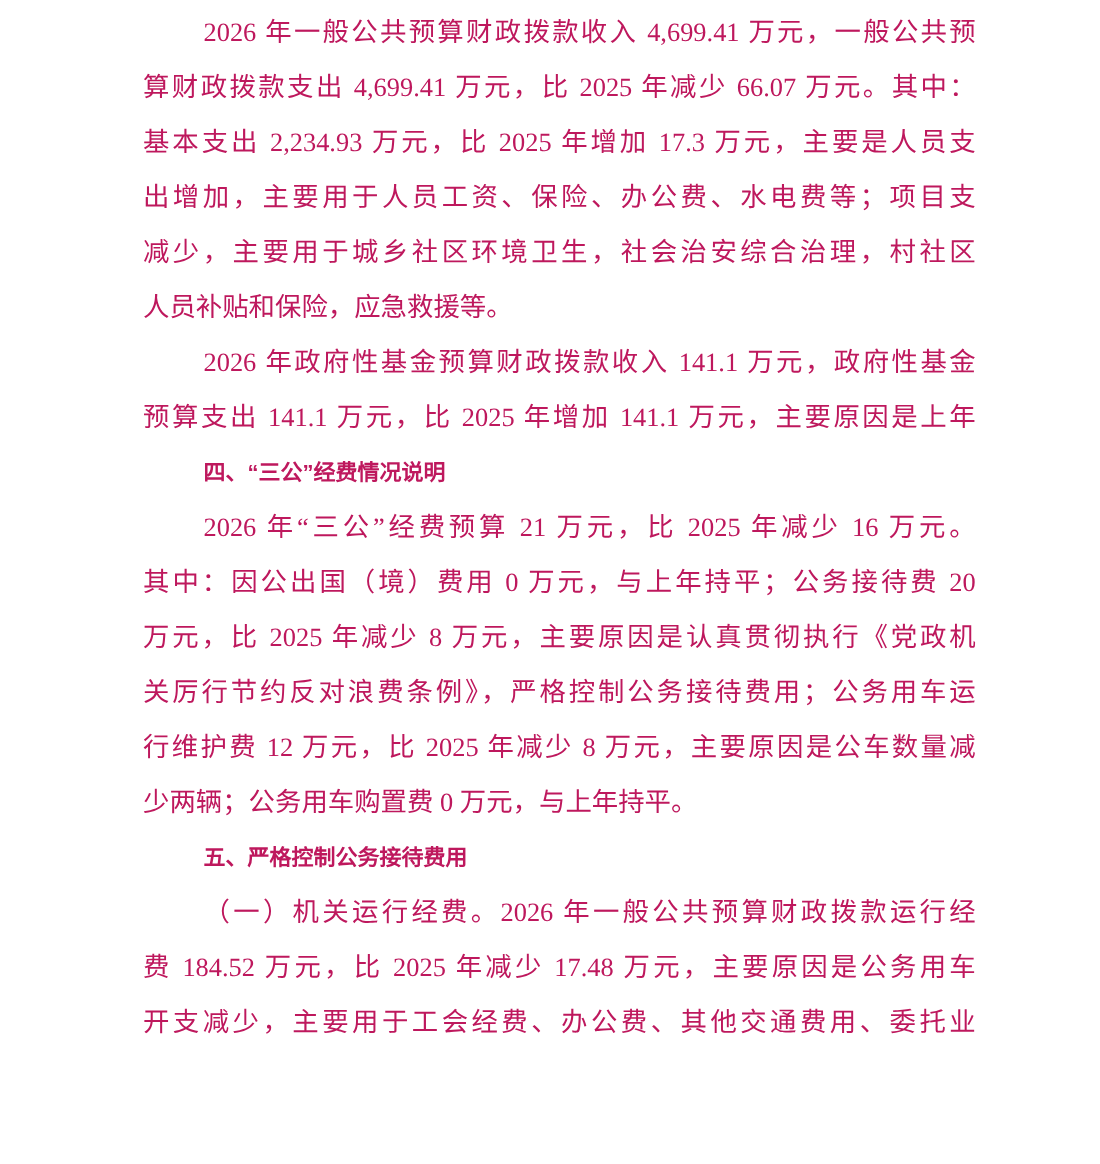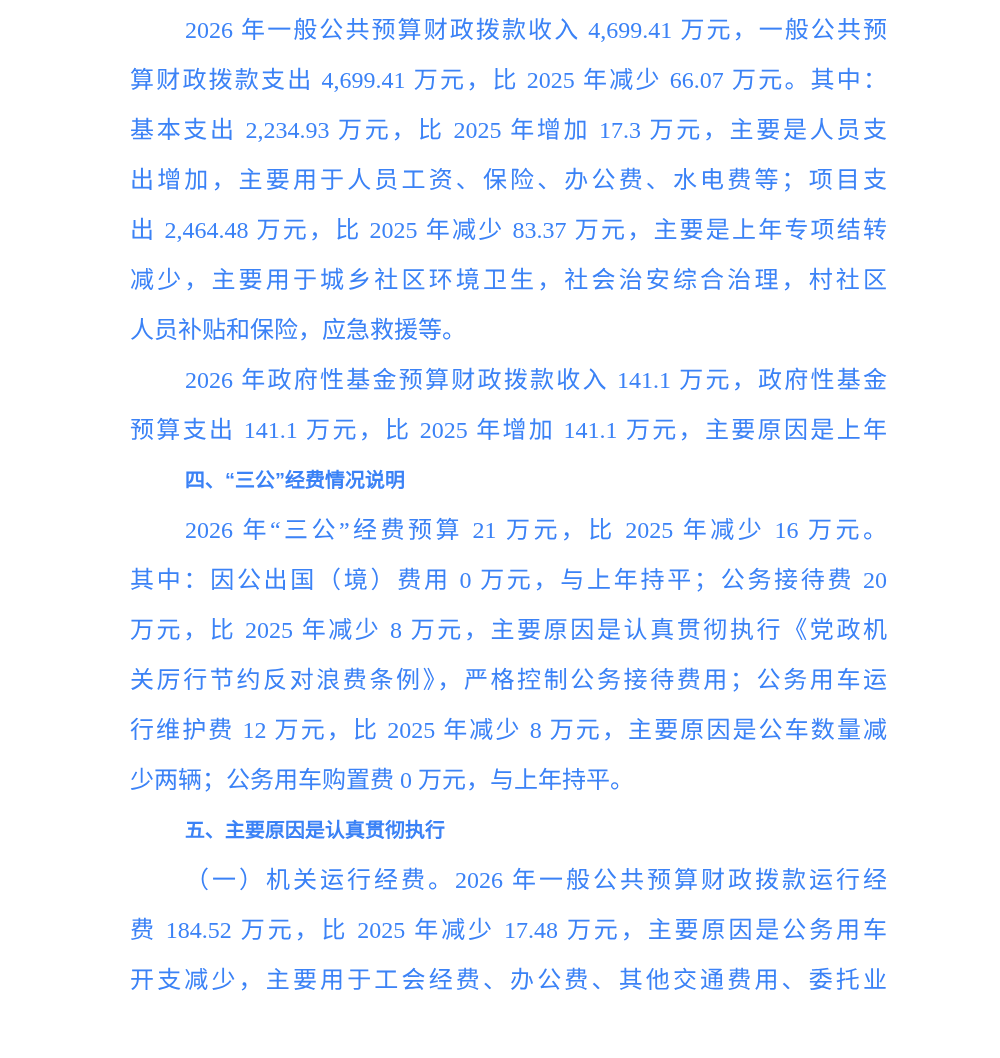--- a/index.html
+++ b/index.html
@@ -17,21 +17,21 @@
     width: 1000px;
     height: 1058px;
     padding: 5px 113px 0 130px;
     background: #ffffff;
   }
   .ln {
     font-family: "Liberation Serif", "DejaVu Serif", serif;
     font-size: 24px;
     line-height: 50px;
     height: 50px;
-    color: #3b82f6;
+    color: #be185d;
     text-align: justify;
     text-align-last: left;
     overflow: hidden;
   }
   
   .j {
     text-align-last: justify;
   }
   
   .ind {
@@ -46,29 +46,28 @@
   }
 </style>
 </head>
 <body>
 
 <div class="doc-page">
   <div class="ln ind j">2026 年一般公共预算财政拨款收入 4,699.41 万元，一般公共预</div>
   <div class="ln j">算财政拨款支出 4,699.41 万元，比 2025 年减少 66.07 万元。其中：</div>
   <div class="ln j">基本支出 2,234.93 万元，比 2025 年增加 17.3 万元，主要是人员支</div>
   <div class="ln j">出增加，主要用于人员工资、保险、办公费、水电费等；项目支</div>
-  <div class="ln j">出 2,464.48 万元，比 2025 年减少 83.37 万元，主要是上年专项结转</div>
   <div class="ln j">减少，主要用于城乡社区环境卫生，社会治安综合治理，村社区</div>
   <div class="ln">人员补贴和保险，应急救援等。</div>
   <div class="ln ind j">2026 年政府性基金预算财政拨款收入 141.1 万元，政府性基金</div>
   <div class="ln j">预算支出 141.1 万元，比 2025 年增加 141.1 万元，主要原因是上年</div>
   <div class="ln ind hd">四、“三公”经费情况说明</div>
   <div class="ln ind j">2026 年“三公”经费预算 21 万元，比 2025 年减少 16 万元。</div>
   <div class="ln j">其中：因公出国（境）费用 0 万元，与上年持平；公务接待费 20</div>
   <div class="ln j">万元，比 2025 年减少 8 万元，主要原因是认真贯彻执行《党政机</div>
   <div class="ln j">关厉行节约反对浪费条例》，严格控制公务接待费用；公务用车运</div>
   <div class="ln j">行维护费 12 万元，比 2025 年减少 8 万元，主要原因是公车数量减</div>
   <div class="ln">少两辆；公务用车购置费 0 万元，与上年持平。</div>
-  <div class="ln ind hd">五、主要原因是认真贯彻执行</div>
+  <div class="ln ind hd">五、严格控制公务接待费用</div>
   <div class="ln ind j">（一）机关运行经费。2026 年一般公共预算财政拨款运行经</div>
   <div class="ln j">费 184.52 万元，比 2025 年减少 17.48 万元，主要原因是公务用车</div>
   <div class="ln j">开支减少，主要用于工会经费、办公费、其他交通费用、委托业</div>
 </div>
 
 </body></html>

